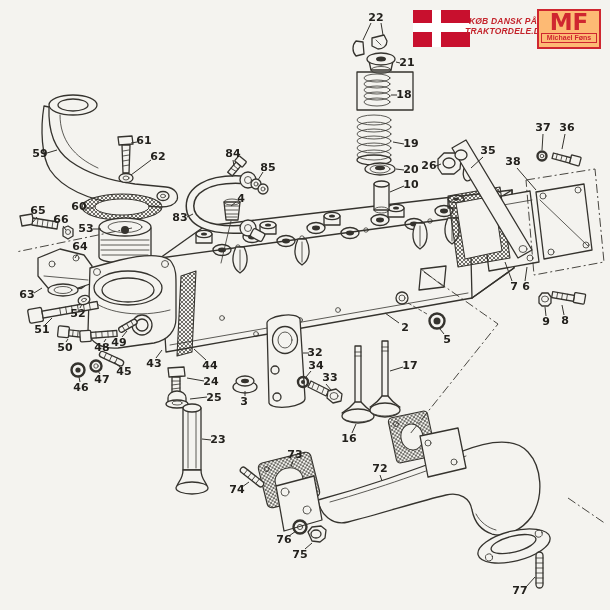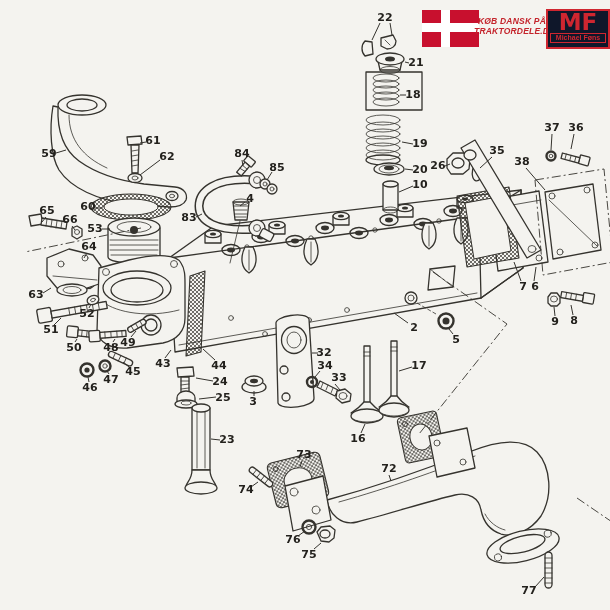--- a/index.html
+++ b/index.html
@@ -1,19 +1,19 @@
 <!DOCTYPE html>
 <html style="--bg: #f4f3ef; --ink: #35332e; --red: #c8102e; --red2: #cf2630;"><head>
 <meta charset="utf-8">
 <style>
   :root{ --bg:#f4f3ef; --ink:#35332e; --red:#c8102e; --red2:#cf2630; }
   html,body{margin:0;padding:0;}
   body{width:610px;height:610px;position:relative;overflow:hidden;
        background:var(--bg);font-family:"Liberation Sans",sans-serif;}
-  #stage{position:absolute;inset:0;margin-left:9px;}
+  #stage{position:absolute;inset:0;}
   svg{position:absolute;left:0;top:0;}
   
   .ln{fill:none;stroke:var(--ink);stroke-width:1.3;stroke-linecap:round;stroke-linejoin:round;}
   .lnt{fill:none;stroke:var(--ink);stroke-width:.8;stroke-linecap:round;stroke-linejoin:round;}
   .fw{fill:var(--bg);stroke:var(--ink);stroke-width:1.3;stroke-linejoin:round;}
   .fd{fill:var(--ink);stroke:none;}
   .hx{fill:url(#xh);stroke:var(--ink);stroke-width:1.1;stroke-linejoin:round;}
   .bgf{fill:var(--bg);stroke:var(--ink);stroke-width:1;}
   .dd{fill:none;stroke:var(--ink);stroke-width:.9;stroke-dasharray:9 3 2 3;}
   .dd2{fill:none;stroke:var(--ink);stroke-width:.8;stroke-dasharray:4 2;}
@@ -22,21 +22,21 @@
   .pipeB{fill:none;stroke:var(--bg);stroke-width:6;stroke-linecap:round;}
   .leader{stroke:var(--ink);stroke-width:1;}
   .callout{font:bold 11px "DejaVu Sans",sans-serif;fill:#23211d;text-anchor:middle;dominant-baseline:middle;}
   
   .flag{position:absolute;left:413px;top:10px;width:57px;height:37px;background:var(--red);}
   .flag .vbar{position:absolute;left:19px;top:0;width:9px;height:100%;background:#fff;}
   .flag .hbar{position:absolute;left:0;top:13px;width:100%;height:9px;background:#fff;}
   .slogan{position:absolute;left:465px;top:16px;width:72px;text-align:right;color:#c4232b;
           font-style:italic;font-weight:bold;font-size:8.5px;line-height:10px;letter-spacing:.2px;}
   .mf{position:absolute;left:537px;top:9px;width:64px;height:40px;border:2px solid var(--red2);
-      background:#0f172a;box-sizing:border-box;text-align:center;}
+      background:#fdba74;box-sizing:border-box;text-align:center;}
   .mf-text{font-size:23px;font-weight:800;color:var(--red2);line-height:22px;
            font-family:"DejaVu Sans",sans-serif;letter-spacing:0;}
   .mf-sub{margin:0 2px;border:1px solid var(--red2);font-size:7px;font-weight:bold;
           color:var(--red2);line-height:8px;}
 </style>
 </head>
 <body>
 
 <div id="stage">
 

